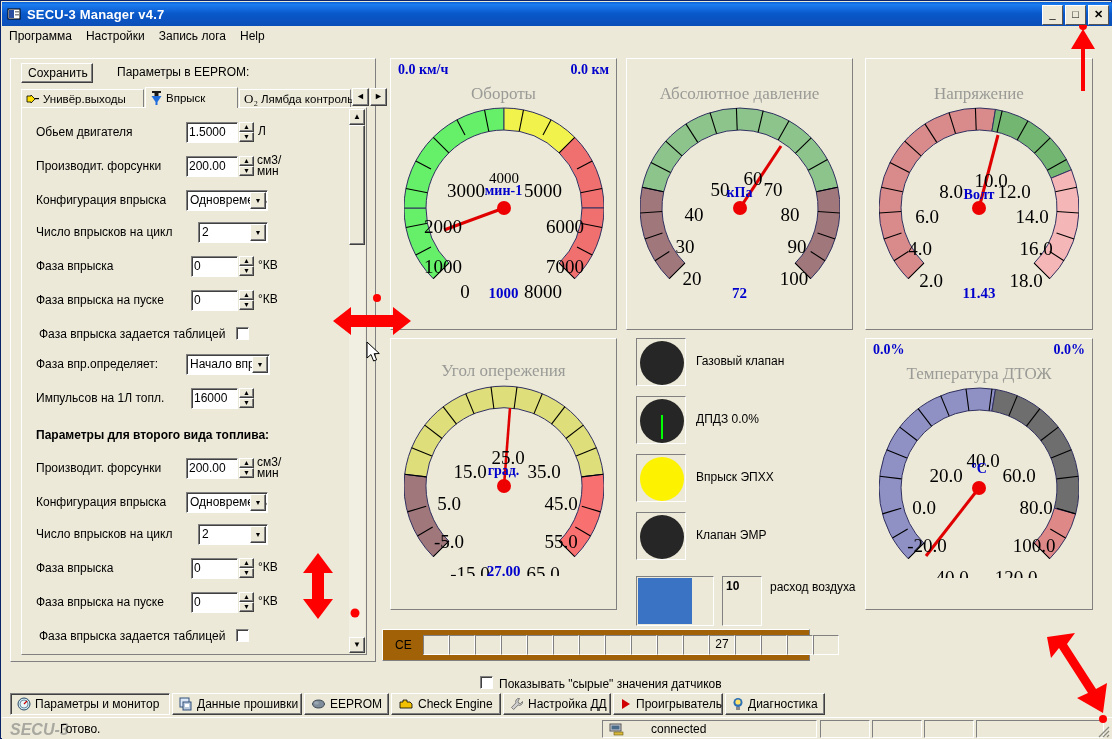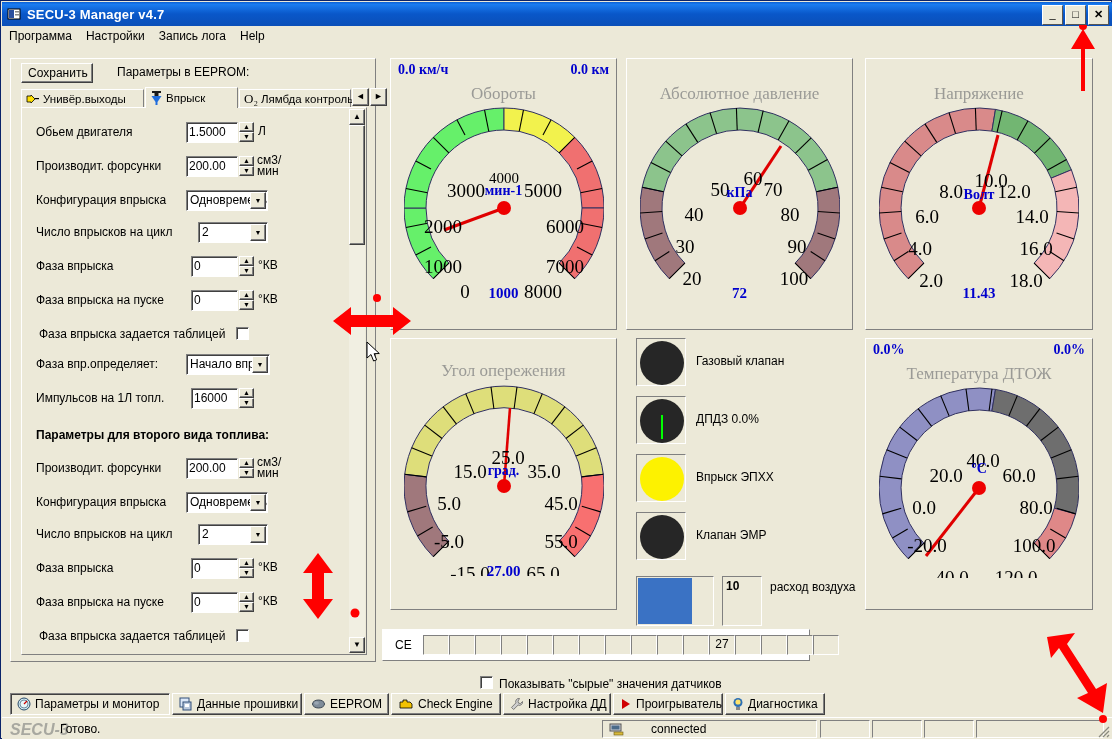--- a/index.html
+++ b/index.html
@@ -82,21 +82,21 @@
   .gunit{position:absolute;color:#0000cd;font-family:"Liberation Serif",serif;font-weight:bold;font-size:14px;text-align:center;}
   .gnum{position:absolute;color:#000;font-family:"Liberation Serif",serif;font-size:15px;white-space:nowrap;}
 
   
   .lampbox{position:absolute;width:50px;height:48px;background:#ece9d8;border:1px solid #808080;border-right-color:#fff;border-bottom-color:#fff;box-sizing:border-box;}
   .lamp{position:absolute;left:3px;top:2px;width:44px;height:44px;border-radius:50%;}
   .lamplabel{position:absolute;font-size:12px;color:#000;white-space:nowrap;}
   .flowbox{position:absolute;background:#ece9d8;border:1px solid #808080;border-right-color:#fff;border-bottom-color:#fff;box-sizing:border-box;}
 
   
-  .cepanel{position:absolute;background:#ffffff;border:1px solid #fff;border-right-color:#808080;border-bottom-color:#808080;box-sizing:border-box;}
+  .cepanel{position:absolute;background:#a16207;border:1px solid #fff;border-right-color:#808080;border-bottom-color:#808080;box-sizing:border-box;}
   .cecell{position:absolute;width:26px;height:20px;background:#ece9d8;border:1px solid #808080;border-right-color:#fff;border-bottom-color:#fff;
     box-sizing:border-box;font-size:12px;line-height:17px;text-align:center;color:#000;}
   .raw-chk-label{position:absolute;font-size:12px;color:#000;}
 
   
   .btabs{position:absolute;left:1px;top:690px;width:1110px;height:26px;background:#ece9d8;}
   .btab{position:absolute;top:2px;height:22px;background:#ece9d8;border:1px solid #fff;border-right-color:#404040;
     border-bottom-color:#404040;box-shadow:inset -1px -1px 0 #808080;box-sizing:border-box;display:flex;align-items:center;gap:4px;
     padding:0 6px;font-size:12px;white-space:nowrap;}
   .btab.sel{border:1px solid #808080;border-right-color:#fff;border-bottom-color:#fff;box-shadow:inset 1px 1px 0 #404040;background:#ece9d8;}

